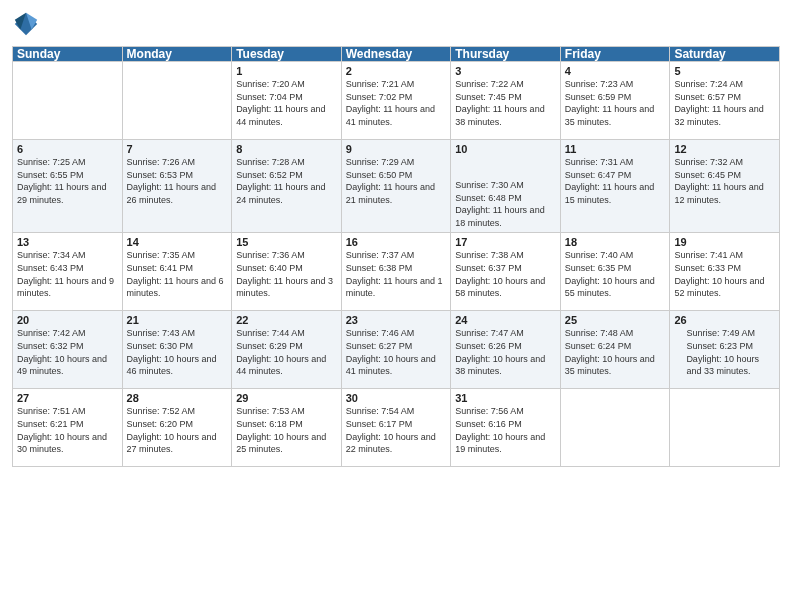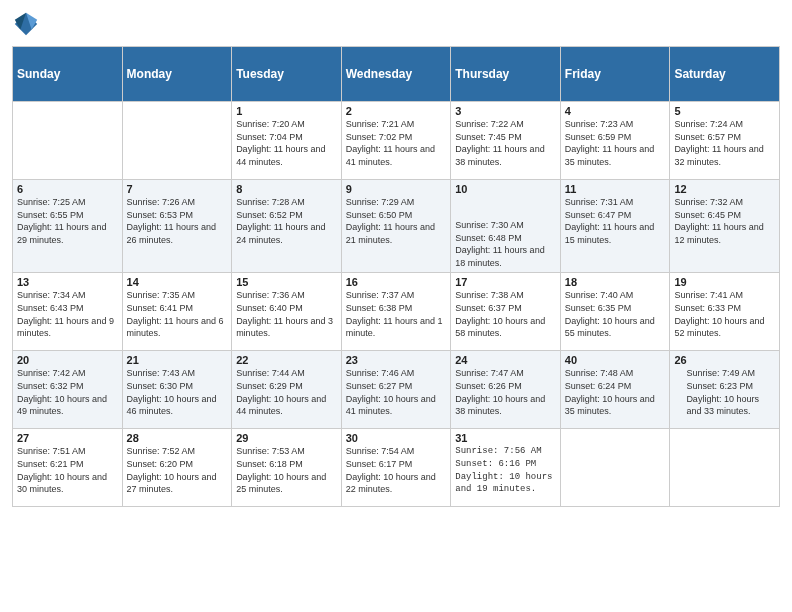--- a/index.html
+++ b/index.html
@@ -54,21 +54,21 @@
     table {
       width: 100%;
       border-collapse: collapse;
       table-layout: fixed;
     }
     thead tr th {
       background-color: #2e6da4;
       color: #fff;
       font-size: 12px;
       font-weight: bold;
-      padding: 20px 4px;
+      padding: 0 4px;
       text-align: left;
       border: 1px solid #ccc;
     }
     tbody tr td {
       border: 1px solid #ccc;
       vertical-align: top;
       padding: 3px 4px;
       font-size: 9.5px;
       color: #222;
       height: 78px;
@@ -275,21 +275,21 @@
 Sunset: 6:27 PM
 Daylight: 10 hours and 41 minutes.</div>
           </td>
           <td>
             <span class="day-num">24</span>
             <div class="day-info" style="white-space: pre-line;">Sunrise: 7:47 AM
 Sunset: 6:26 PM
 Daylight: 10 hours and 38 minutes.</div>
           </td>
           <td>
-            <span class="day-num">40</span>
+            <span class="day-num">25</span>
             <div class="day-info" style="white-space: pre-line;">Sunrise: 7:48 AM
 Sunset: 6:24 PM
 Daylight: 10 hours and 35 minutes.</div>
           </td>
           <td>
             <span class="day-num">26</span>
             <div class="day-info" style="white-space: pre-line; margin-left: 12px;">Sunrise: 7:49 AM
 Sunset: 6:23 PM
 Daylight: 10 hours and 33 minutes.</div>
           </td>
@@ -314,21 +314,21 @@
 Daylight: 10 hours and 25 minutes.</div>
           </td>
           <td>
             <span class="day-num">30</span>
             <div class="day-info" style="white-space: pre-line;">Sunrise: 7:54 AM
 Sunset: 6:17 PM
 Daylight: 10 hours and 22 minutes.</div>
           </td>
           <td>
             <span class="day-num">31</span>
-            <div class="day-info" style="white-space: pre-line; font-family: Liberation Mono, monospace;">Sunrise: 7:56 AM
+            <div class="day-info" style="white-space: pre-line;">Sunrise: 7:56 AM
 Sunset: 6:16 PM
 Daylight: 10 hours and 19 minutes.</div>
           </td>
           <td></td>
           <td></td>
         </tr>
       </tbody>
   </table>
 </div>
 

